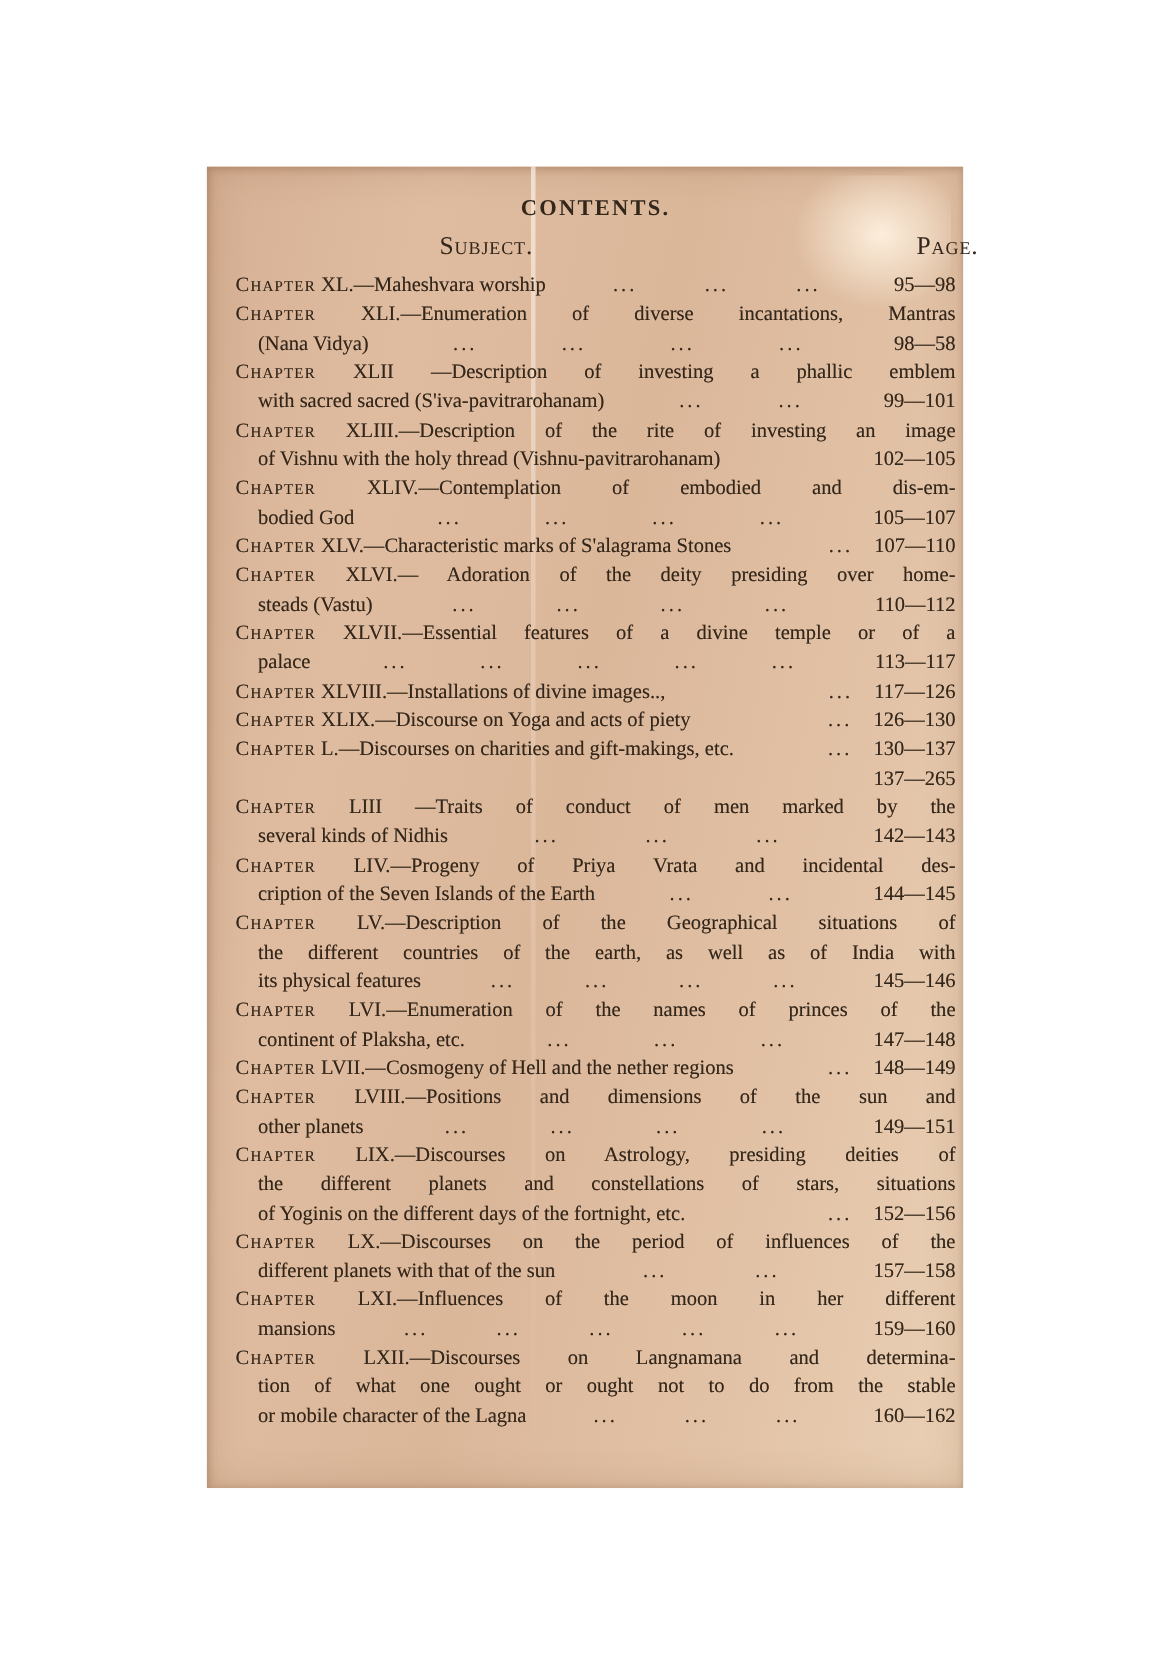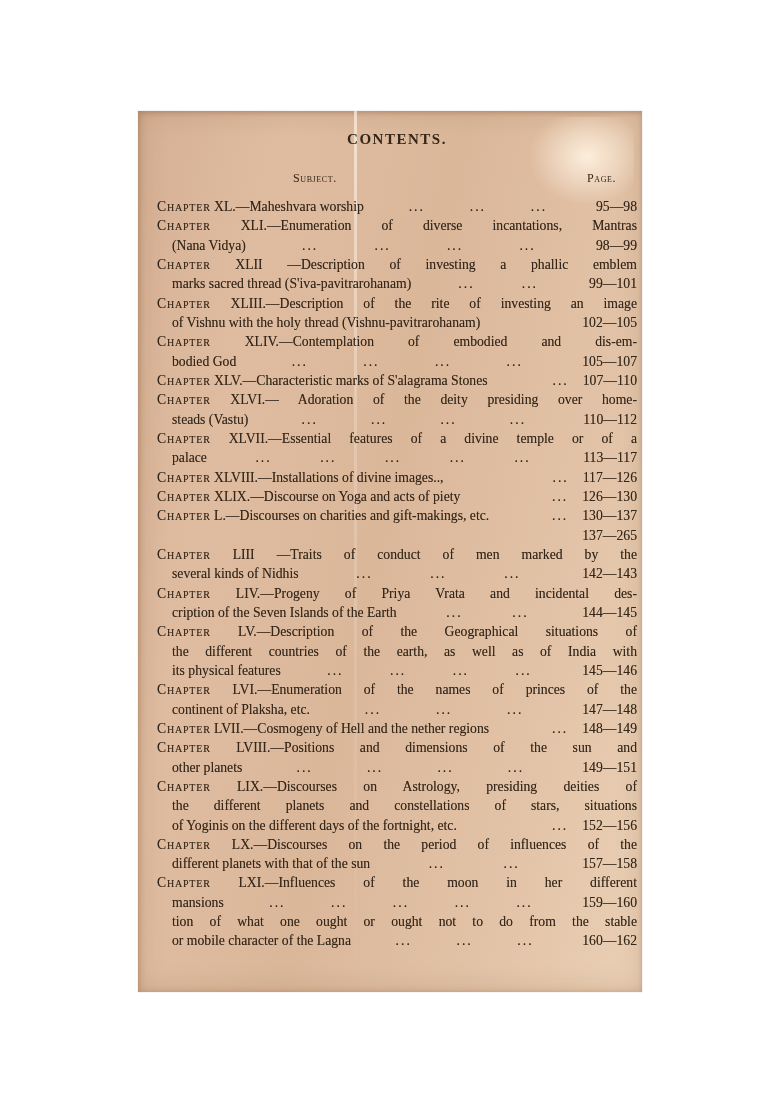--- a/index.html
+++ b/index.html
@@ -9,24 +9,24 @@
          background:linear-gradient(102deg,#d6b094 0%,#dfbca0 22%,#dbb79a 48%,#e2c2a6 75%,#ead0b5 100%);
          box-shadow:inset 0 0 26px rgba(125,82,48,.22), inset 2px 0 6px rgba(120,75,45,.18),
                     inset 0 2px 4px rgba(120,75,45,.20), 0 0 1px rgba(0,0,0,.25);}
   .crease{position:absolute;left:216px;top:0;width:3px;height:100%;pointer-events:none;
           background:linear-gradient(to bottom,rgba(255,246,236,.65),rgba(255,246,236,.25) 35%,
                      rgba(255,246,236,.10) 70%,rgba(255,246,236,0));}
   .lightspot{position:absolute;right:8px;top:6px;width:104px;height:88px;pointer-events:none;
           background:radial-gradient(ellipse at 55% 45%,rgba(255,243,226,.9),rgba(255,243,226,0) 72%);}
   .content{position:absolute;left:19px;right:5px;top:0;bottom:0;}
   .title{margin:20px 0 0;text-align:center;font-size:15px;font-weight:bold;letter-spacing:1.5px;}
-  .colhead{position:relative;margin-top:23px;height:15px;font-size:12px;}
+  .colhead{position:relative;margin-top:6px;height:15px;font-size:17px;}
   .sc{font-variant:small-caps;letter-spacing:.6px;}
   .subject{position:absolute;left:136px;}
-  .pagecol{position:absolute;left:430px;}
+  .pagecol{position:absolute;left:454px;}
   .toc{margin-top:11px;font-size:13.7px;line-height:19.33px;}
   .line{position:relative;text-shadow:0 0 .4px rgba(54,40,24,.45);}
   .row{display:flex;align-items:flex-start;}
   .row .t{flex:0 0 auto;}
   .fill{text-align:justify;text-align-last:justify;}
   .indent{padding-left:15px;}
   .scw{font-variant:small-caps;letter-spacing:.8px;}
   .leader{flex:1 1 auto;display:flex;justify-content:space-evenly;align-items:baseline;min-width:8px;overflow:hidden;}
   .leader.end{justify-content:flex-end;}
   .leader.end .dots{margin-right:10px;}
@@ -58,25 +58,25 @@
           </div>
           <div class="line fill"><span class="t"><span class="scw">Chapter</span><span> XLI.—Enumeration of diverse incantations, Mantras</span></span></div>
           <div class="line row indent">
             <span class="t"><span>(Nana Vidya)</span></span>
             <span class="leader">
               <span class="dots">...</span>
               <span class="dots">...</span>
               <span class="dots">...</span>
               <span class="dots">...</span>
             </span>
-            <span class="pg">98—99</span>
+            <span class="pg">98—58</span>
           </div>
           <div class="line fill"><span class="t"><span class="scw">Chapter</span><span> XLII —Description of investing a phallic emblem</span></span></div>
           <div class="line row indent">
-            <span class="t"><span>marks sacred thread (S'iva-pavitrarohanam)</span></span>
+            <span class="t"><span>with sacred sacred (S'iva-pavitrarohanam)</span></span>
             <span class="leader">
               <span class="dots">...</span>
               <span class="dots">...</span>
             </span>
             <span class="pg">99—101</span>
           </div>
           <div class="line fill"><span class="t"><span class="scw">Chapter</span><span> XLIII.—Description of the rite of investing an image</span></span></div>
           <div class="line row indent">
             <span class="t"><span>of Vishnu with the holy thread (Vishnu-pavitrarohanam)</span></span>
             <span class="leader"></span>
@@ -230,20 +230,21 @@
             <span class="t"><span>mansions</span></span>
             <span class="leader">
               <span class="dots">...</span>
               <span class="dots">...</span>
               <span class="dots">...</span>
               <span class="dots">...</span>
               <span class="dots">...</span>
             </span>
             <span class="pg">159—160</span>
           </div>
+          <div class="line fill"><span class="t"><span class="scw">Chapter</span><span> LXII.—Discourses on Langnamana and determina-</span></span></div>
           <div class="line fill indent"><span class="t"><span>tion of what one ought or ought not to do from the stable</span></span></div>
           <div class="line row indent">
             <span class="t"><span>or mobile character of the Lagna</span></span>
             <span class="leader">
               <span class="dots">...</span>
               <span class="dots">...</span>
               <span class="dots">...</span>
             </span>
             <span class="pg">160—162</span>
           </div>

